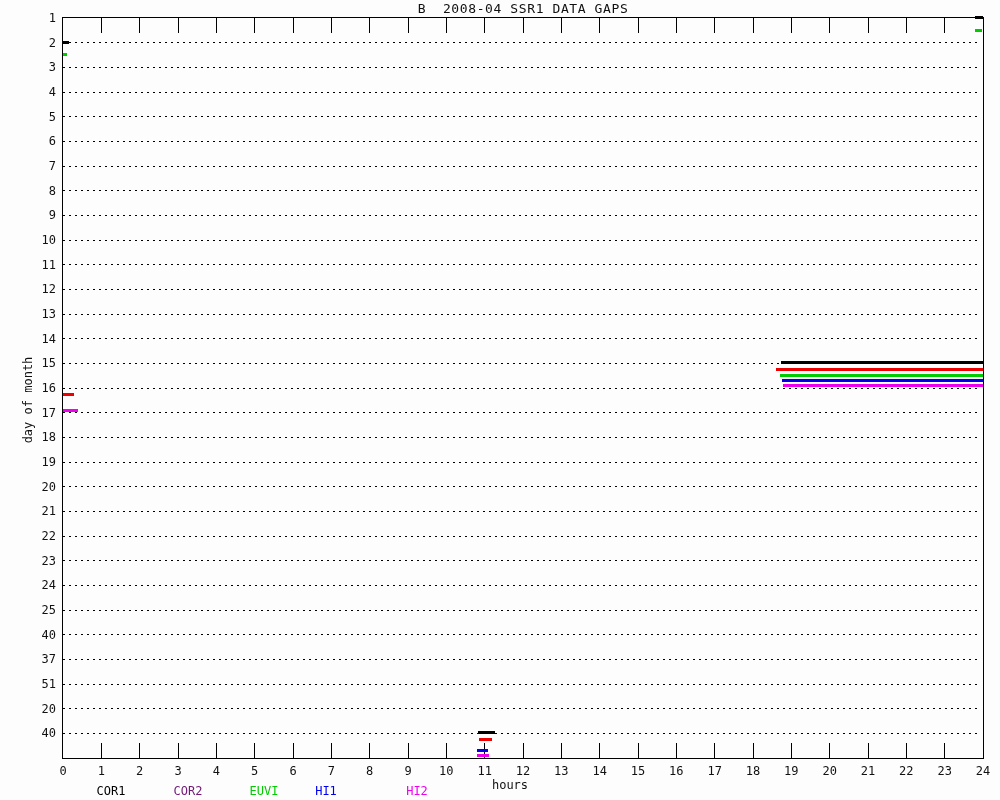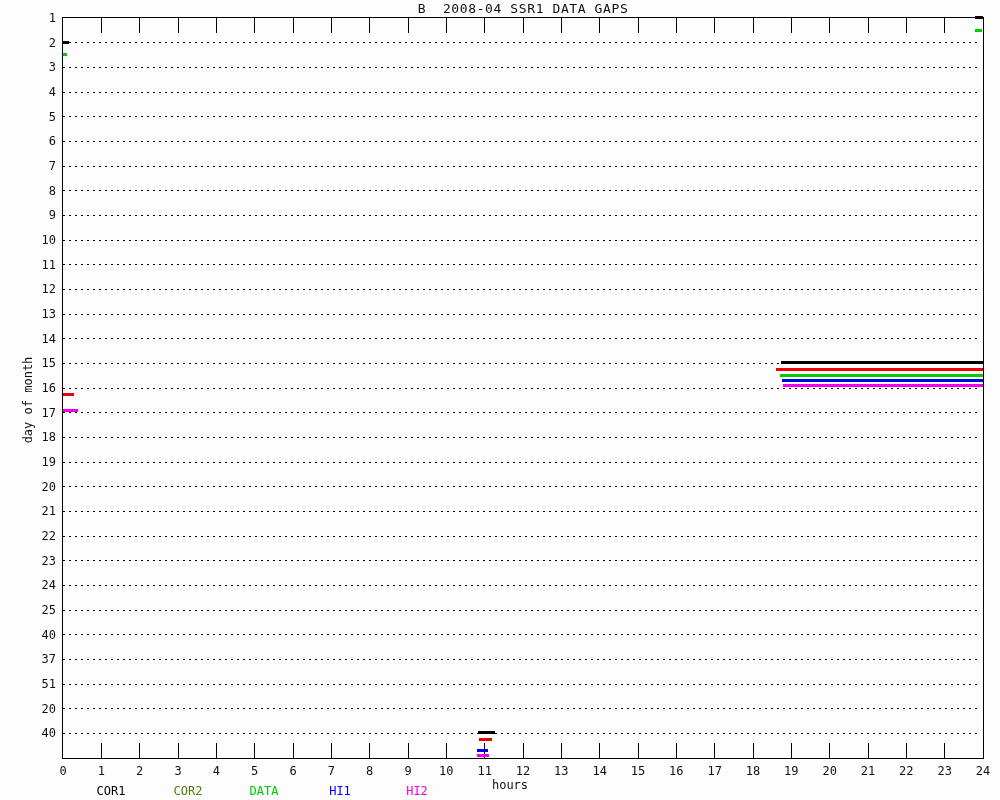--- a/index.html
+++ b/index.html
@@ -122,23 +122,23 @@
       <div class="bar" style="background: rgb(0, 0, 238); left: 414.383px; width: 10.7333px; top: 730.833px;"></div>
       <div class="bar" style="background: rgb(238, 0, 238); left: 719.9px; width: 200.1px; top: 365.833px;"></div>
       <div class="bar" style="background: rgb(238, 0, 238); left: 0px; width: 14.95px; top: 390.5px;"></div>
       <div class="bar" style="background: rgb(238, 0, 238); left: 414.383px; width: 11.8833px; top: 735.833px;"></div>
     </div>
 
   <div class="x-label">hours</div>
 
   <div class="legend">
     <span class="legend-item" style="left: 81px; color: rgb(0, 0, 0);">COR1</span>
-    <span class="legend-item" style="left: 158px; color: #4d7c0f;">COR2</span>
-    <span class="legend-item" style="left: 234px; color: rgb(0, 204, 0);">DATA</span>
-    <span class="legend-item" style="left: 310px; color: rgb(0, 0, 238);">HI1</span>
+    <span class="legend-item" style="left: 158px; color: #701a75;">COR2</span>
+    <span class="legend-item" style="left: 234px; color: rgb(0, 204, 0);">EUVI</span>
+    <span class="legend-item" style="left: 296px; color: rgb(0, 0, 238);">HI1</span>
     <span class="legend-item" style="left: 387px; color: rgb(238, 0, 238);">HI2</span>
   </div>
 <div class="day-label" style="top: 11px;">1</div>
     <div class="day-label" style="top: 35.6667px;">2</div>
     <div class="day-label" style="top: 60.3333px;">3</div>
     <div class="day-label" style="top: 85px;">4</div>
     <div class="day-label" style="top: 109.667px;">5</div>
     <div class="day-label" style="top: 134.333px;">6</div>
     <div class="day-label" style="top: 159px;">7</div>
     <div class="day-label" style="top: 183.667px;">8</div>

